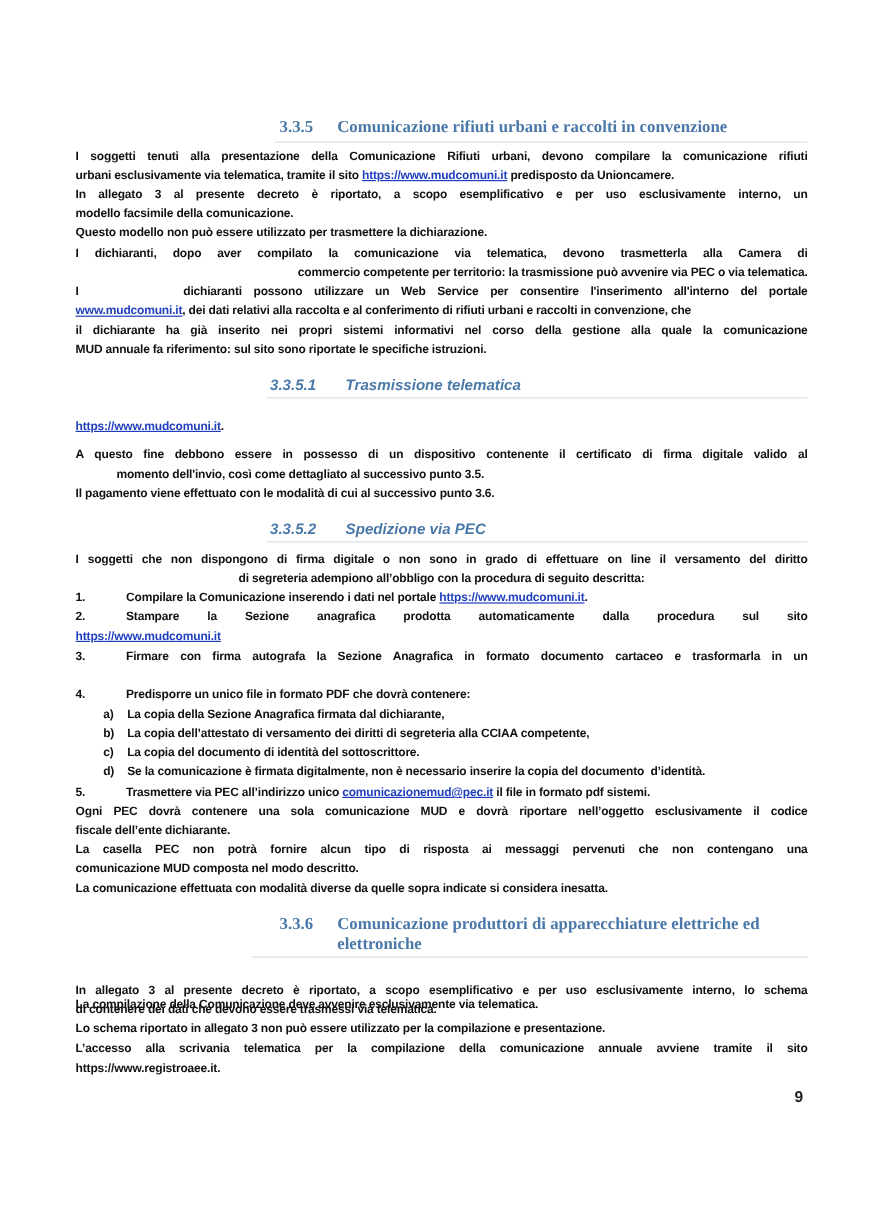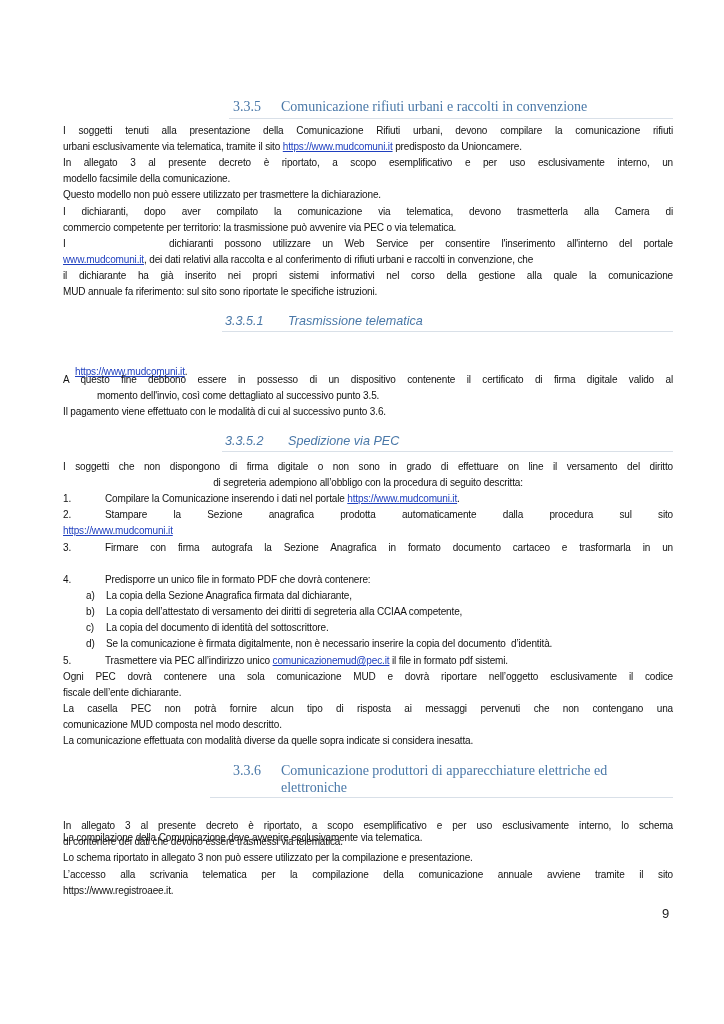--- a/index.html
+++ b/index.html
@@ -1,18 +1,18 @@
 <!DOCTYPE html>
 <html><head>
 <meta charset="utf-8">
 <style>
   html, body { margin: 0; padding: 0; background: #ffffff; }
   body { width: 724px; height: 1024px; position: relative; overflow: hidden;
          font-family: "Liberation Sans", sans-serif; color: #111; }
-  .page { position: absolute; left: 0; top: 0; width: 703px; height: 1024px; }
+  .page { position: absolute; left: 0; top: 0; width: 703px; height: 1024px; font-weight: bold; }
   .line { position: absolute; left: 63px; width: 610px; font-size: 10px; line-height: 16px;
           white-space: nowrap; letter-spacing: -0.15px; }
   .just { text-align: justify; text-align-last: justify; white-space: normal; }
   a.link { color: #1f3fbf; text-decoration: underline; }
   .h3 { position: absolute; font-family: "Liberation Serif", serif; color: #4a78a8;
         font-size: 14px; line-height: 18px; white-space: nowrap; }
   .h3 .num { display: inline-block; width: 48px; }
   .h4 { position: absolute; font-family: "Liberation Sans", sans-serif; font-style: italic;
         color: #4a78a8; font-size: 12.6px; line-height: 16px; white-space: nowrap; }
   .h4 .num { display: inline-block; width: 63px; }
@@ -31,32 +31,32 @@
     <span class="num">3.3.5</span><span>Comunicazione rifiuti urbani e raccolti in convenzione</span>
   </div>
   <div class="rule" style="left:229px; top:118px; width:444px;"></div>
 
   <div class="line just" style="top:123px;">I soggetti tenuti alla presentazione della Comunicazione Rifiuti urbani, devono compilare la comunicazione rifiuti</div>
   <div class="line" style="top:139px;"><span>urbani esclusivamente via telematica, tramite il sito </span><a class="link">https://www.mudcomuni.it</a><span> predisposto da Unioncamere.</span></div>
   <div class="line just" style="top:155px;">In allegato 3 al presente decreto è riportato, a scopo esemplificativo e per uso esclusivamente interno, un</div>
   <div class="line" style="top:187px;">Questo modello non può essere utilizzato per trasmettere la dichiarazione.</div>
   <div class="line" style="top:171px;">modello facsimile della comunicazione.</div>
   <div class="line just" style="top:204px;">I dichiaranti, dopo aver compilato la comunicazione via telematica, devono trasmetterla alla Camera di</div>
-  <div class="line" style="top:220px;">commercio competente per territorio: la trasmissione può avvenire via PEC o via telematica.</div>
+  <div class="line" style="top:220px;text-align:right;">commercio competente per territorio: la trasmissione può avvenire via PEC o via telematica.</div>
   <div class="line just" style="top:236px; white-space:pre;">I         dichiaranti possono utilizzare un Web Service per consentire l'inserimento all'interno del portale</div>
   <div class="line" style="top:252px;"><a class="link">www.mudcomuni.it</a><span>, dei dati relativi alla raccolta e al conferimento di rifiuti urbani e raccolti in convenzione, che</span></div>
   <div class="line just" style="top:268px;">il dichiarante ha già inserito nei propri sistemi informativi nel corso della gestione alla quale la comunicazione</div>
   <div class="line" style="top:284px;">MUD annuale fa riferimento: sul sito sono riportate le specifiche istruzioni.</div>
 
   <div class="h4" style="left:225px; top:313px;">
     <span class="num">3.3.5.1</span><span>Trasmissione telematica</span>
   </div>
   <div class="rule" style="left:222px; top:331px; width:451px;"></div>
 
-  <div class="line" style="top:364px;margin-left:12px;"><a class="link">https://www.mudcomuni.it</a><span>.</span></div>
+  <div class="line" style="top:348px;"><a class="link">https://www.mudcomuni.it</a><span>.</span></div>
   <div class="line just" style="top:372px;">A questo fine debbono essere in possesso di un dispositivo contenente il certificato di firma digitale valido al</div>
   <div class="line" style="top:388px;padding-left:34px;">momento dell'invio, così come dettagliato al successivo punto 3.5.</div>
   <div class="line" style="top:404px;">Il pagamento viene effettuato con le modalità di cui al successivo punto 3.6.</div>
 
   <div class="h4" style="left:225px; top:433px;">
     <span class="num">3.3.5.2</span><span>Spedizione via PEC</span>
   </div>
   <div class="rule" style="left:222px; top:451px; width:451px;"></div>
 
   <div class="line just" style="top:459px;">I soggetti che non dispongono di firma digitale o non sono in grado di effettuare on line il versamento del diritto</div>

